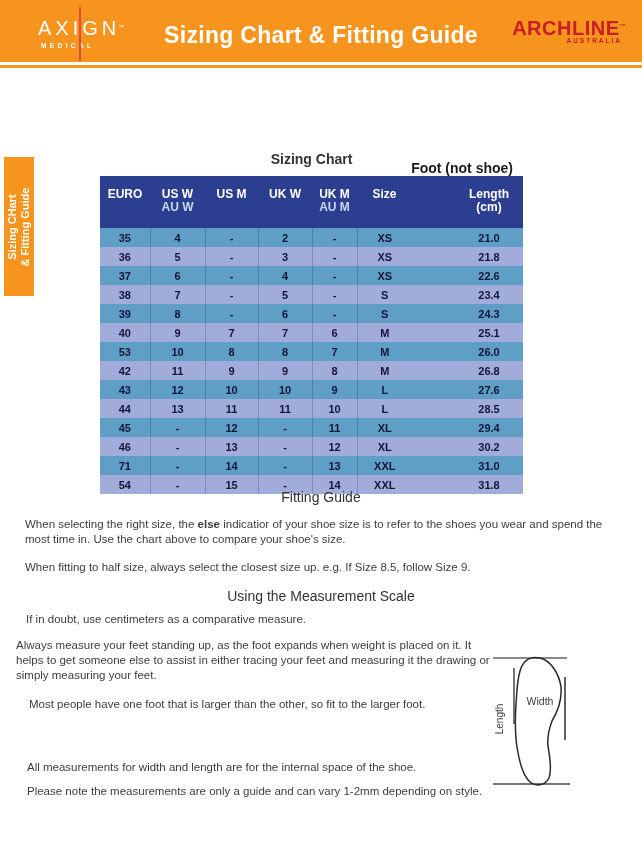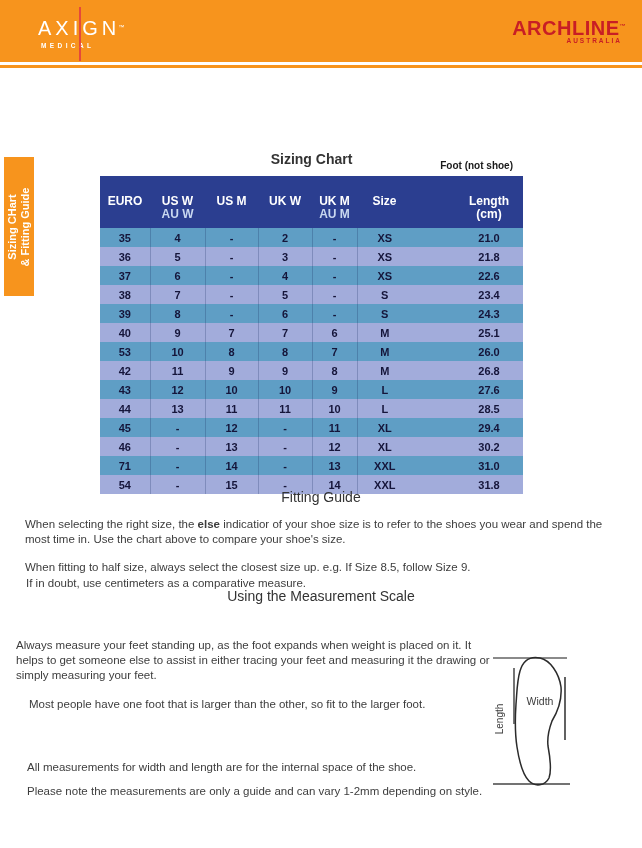--- a/index.html
+++ b/index.html
@@ -32,64 +32,65 @@
   
   .side-tab{position:absolute;left:4px;top:157px;width:30px;height:139px;background:var(--orange)}
   .side-tab .rot{position:absolute;left:50%;top:50%;width:150px;
                  transform:translate(-50%,-50%) rotate(-90deg);
                  text-align:center;color:#fff;font-weight:bold;font-size:11px;line-height:13px;white-space:nowrap}
 
   
   .chart-title{position:absolute;left:100px;top:151px;width:423px;text-align:center;
                font-size:14px;font-weight:bold;color:var(--heading-text)}
   .foot-note{position:absolute;left:380px;top:160px;width:133px;text-align:right;
-             font-size:10px;font-weight:bold;color:#1a1a1a}
+             font-size:14px;font-weight:bold;color:#1a1a1a}
 
   table.sizing-table{position:absolute;left:100px;top:176px;width:423px;
                      border-collapse:collapse;table-layout:fixed}
   .sizing-table thead th{background:var(--header-blue);color:#fff;font-size:12px;font-weight:bold;
-                         vertical-align:top;height:52px;padding-top:19px}
+                         vertical-align:top;height:52px;padding-top:12px}
   .sizing-table .h1,.sizing-table .h2{line-height:13px;min-height:13px;text-align:center}
   .sizing-table .h2{color:#C9D8F0;font-size:12px}
   .sizing-table .h2.h2-white{color:#fff}
   .sizing-table tbody td{height:19px;text-align:center;font-size:11px;font-weight:bold;
                          color:var(--table-text);padding:0}
   .sizing-table tbody tr:nth-child(odd){background:var(--row-blue)}
   .sizing-table tbody tr:nth-child(even){background:var(--row-lavender)}
   .sizing-table tbody td:nth-child(-n+5){border-right:1px solid rgba(23,42,94,.25)}
 
   
   .sec-h{position:absolute;left:0;width:642px;text-align:center;font-size:14px;
          font-weight:normal;color:var(--heading-text)}
   .para{position:absolute;font-size:11.5px;line-height:15px;color:var(--body-text)}
   #fg-title{top:489px}
   #fg-p1{left:25px;top:517px;width:596px}
   #fg-p2{left:25px;top:560px;width:596px}
   #ms-title{top:588px}
-  #ms-p1{left:26px;top:576px;width:560px}
+  #ms-p1{left:26px;top:612px;width:560px}
   #ms-p2{left:16px;top:638px;width:478px}
   #ms-p3{left:29px;top:697px;width:560px}
   #ms-p4{left:27px;top:760px;width:560px}
   #ms-p5{left:27px;top:784px;width:468px}
 
   
   .foot-diagram{position:absolute;left:486px;top:645px;width:158px;height:150px}
   .foot-diagram text{font-family:"Liberation Sans",sans-serif;fill:#3c3c3c}
 </style>
 </head>
 <body>
 
 <div class="page">
 
   <header class="topbar">
     <div class="axign">
       <div class="axign-name"><span>AXIGN</span><sup>™</sup></div>
       <div class="axign-redline"></div>
       <div class="axign-sub">MEDICAL</div>
     </div>
+    <div class="doc-title">Sizing Chart &amp; Fitting Guide</div>
     <div class="archline">
       <div class="arch-name"><span>ARCHLINE</span><sup>™</sup></div>
       <div class="arch-sub">AUSTRALIA</div>
     </div>
   </header>
   <div class="rule-orange"></div>
 
   <aside class="side-tab">
     <div class="rot">
       <div>Sizing CHart</div>

